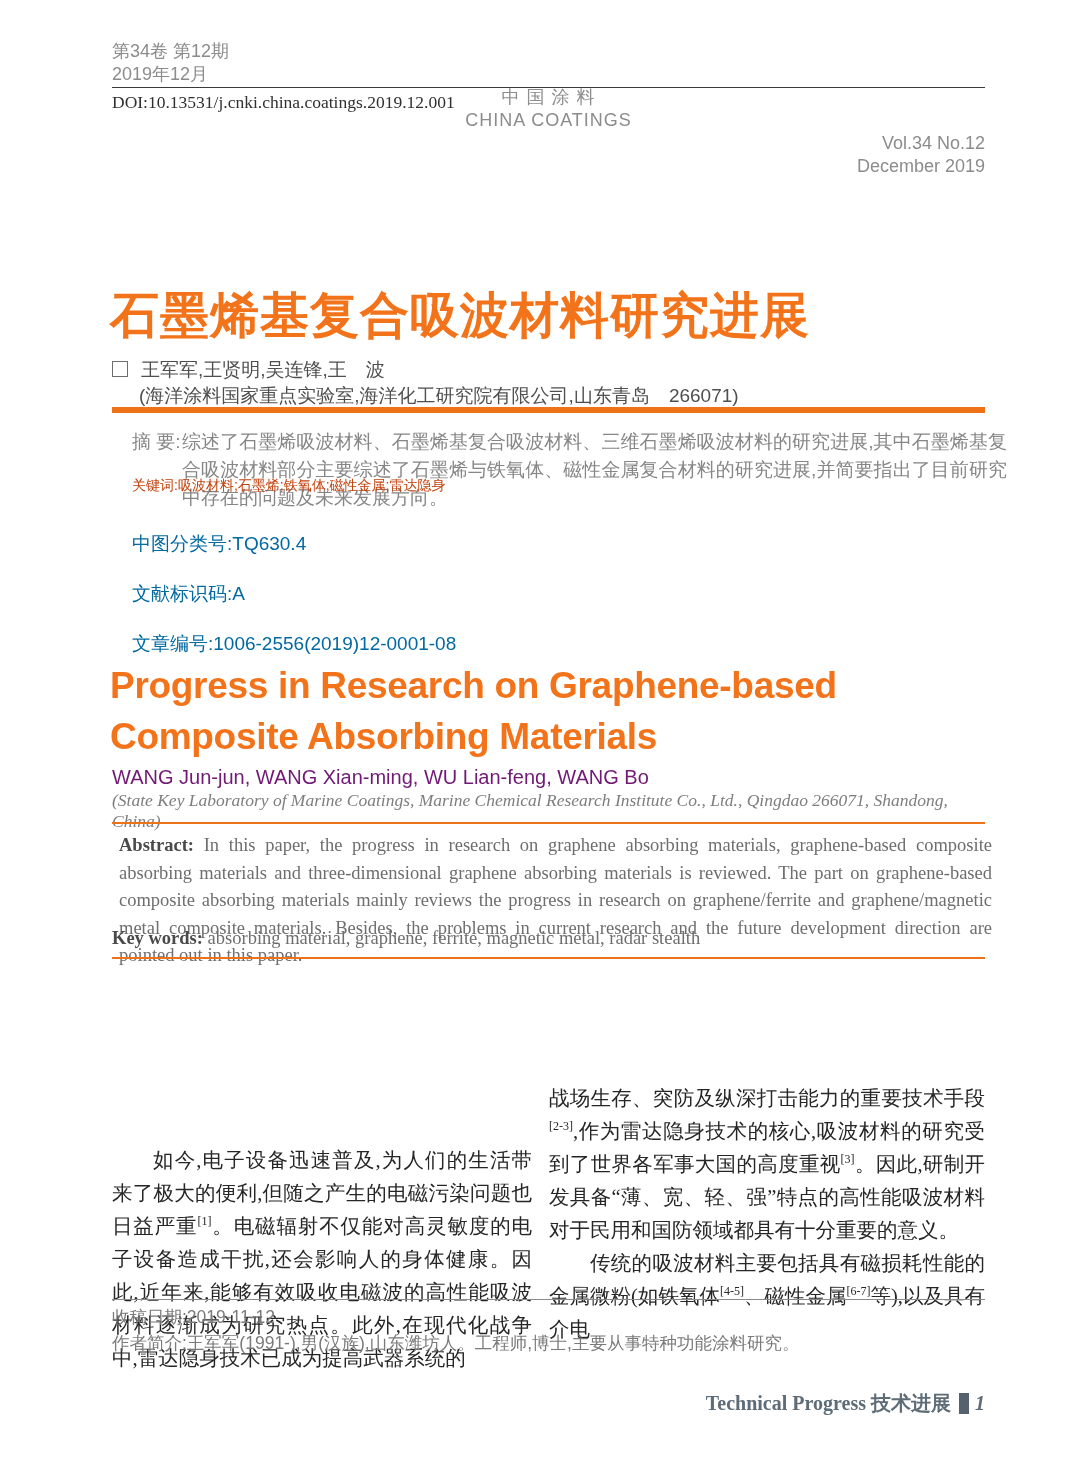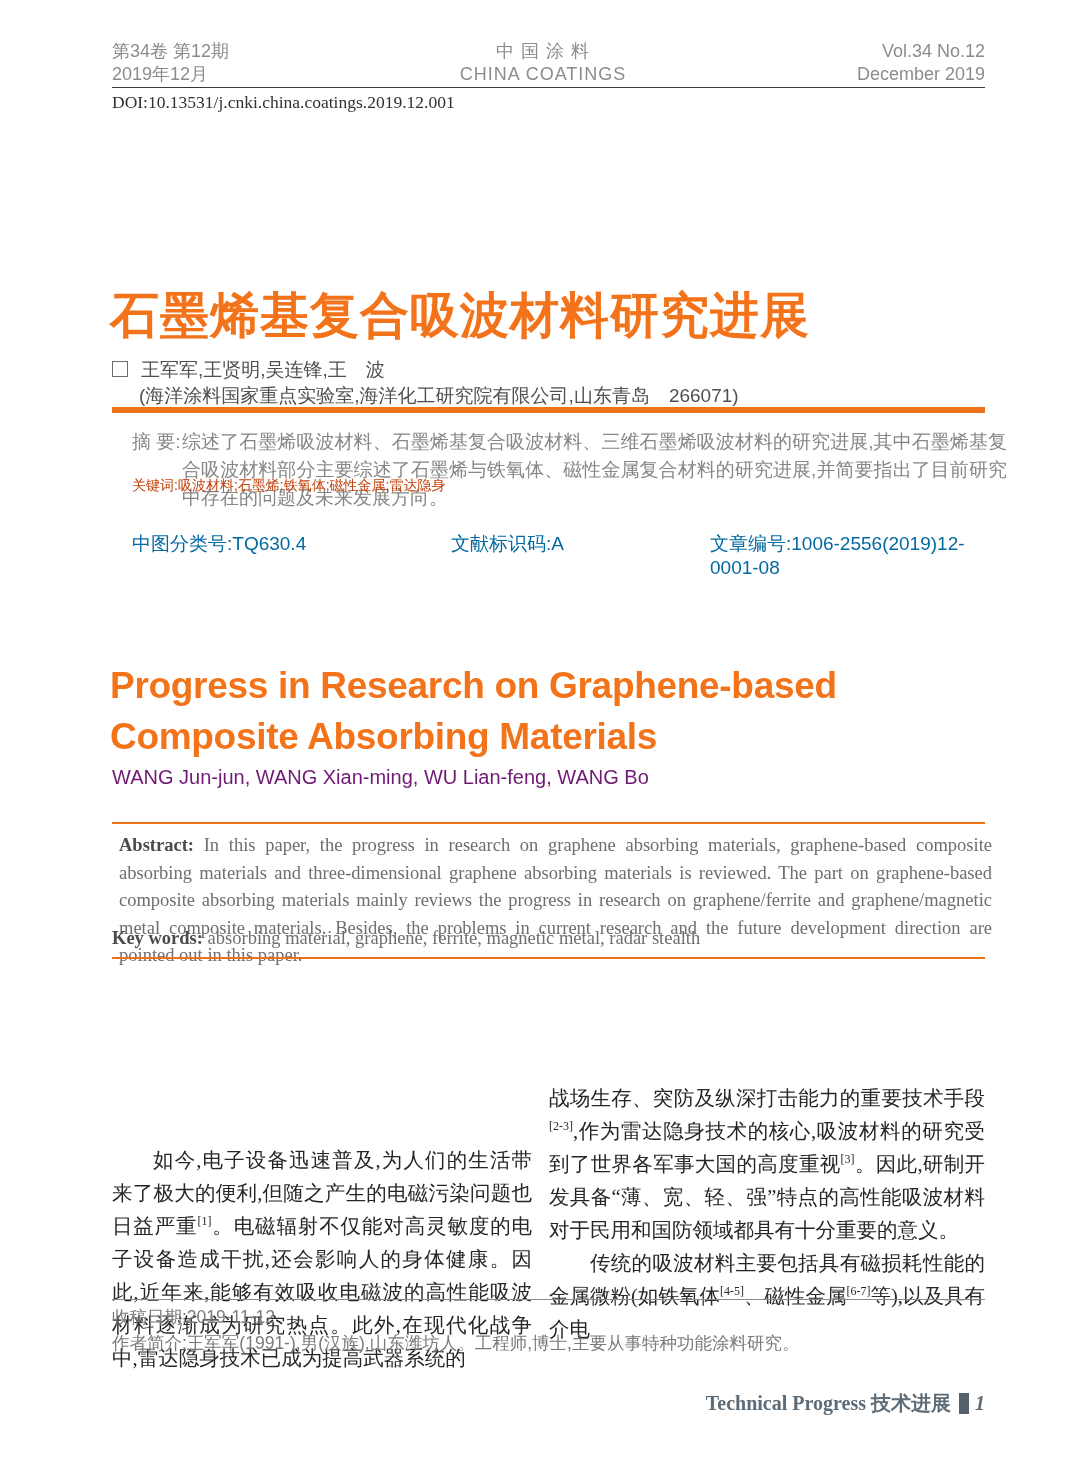--- a/index.html
+++ b/index.html
@@ -1,17 +1,17 @@
 <!DOCTYPE html>
 <html><head>
 <meta charset="utf-8">
 <style>
   html,body{margin:0;padding:0;background:#ffffff;}
   body{width:1075px;height:1459px;position:relative;font-family:"Liberation Sans",sans-serif;color:#2b2b2b;}
-  .abs{position:absolute;}
+  .abs{position:absolute;flex-direction:column;}
   .page{position:absolute;left:0;top:0;width:1075px;height:1459px;background:#fff;overflow:hidden;}
 
   
   .header{left:112px;top:40px;width:873px;display:flex;justify-content:space-between;color:#8c8c8c;font-size:18px;line-height:23px;}
   .header .col{white-space:nowrap;}
   .header .center{text-align:center;letter-spacing:1px;}
   .header .right{text-align:right;}
   .header-rule{left:112px;top:87px;width:873px;border-top:1.5px solid #3a3a3a;}
   .doi{left:112px;top:92px;width:873px;font-family:"Liberation Serif",serif;font-size:17.5px;color:#303030;}
 
@@ -98,20 +98,21 @@
     <span>关键词:</span><span>吸波材料;石墨烯;铁氧体;磁性金属;雷达隐身</span>
   </div>
   <div class="abs cn-class">
     <span class="c1">中图分类号:TQ630.4</span>
     <span class="c2">文献标识码:A</span>
     <span class="c3">文章编号:1006-2556(2019)12-0001-08</span>
   </div>
 
   <div class="abs en-title">Progress in Research on Graphene-based Composite Absorbing Materials</div>
   <div class="abs en-authors">WANG Jun-jun, WANG Xian-ming, WU Lian-feng, WANG Bo</div>
+  <div class="abs en-affil">(State Key Laboratory of Marine Coatings, Marine Chemical Research Institute Co., Ltd., Qingdao 266071, Shandong, China)</div>
   <div class="abs rule-orange-1"></div>
   <div class="abs en-abs">
     <b>Abstract:</b><span> In this paper, the progress in research on graphene absorbing materials, graphene-based composite absorbing materials and three-dimensional graphene absorbing materials is reviewed. The part on graphene-based composite absorbing materials mainly reviews the progress in research on graphene/ferrite and graphene/magnetic metal composite materials. Besides, the problems in current research and the future development direction are pointed out in this paper.</span>
   </div>
   <div class="abs en-kw">
     <b>Key words:</b><span> absorbing material, graphene, ferrite, magnetic metal, radar stealth</span>
   </div>
   <div class="abs rule-orange-2"></div>
 
   <div class="abs col-left">

